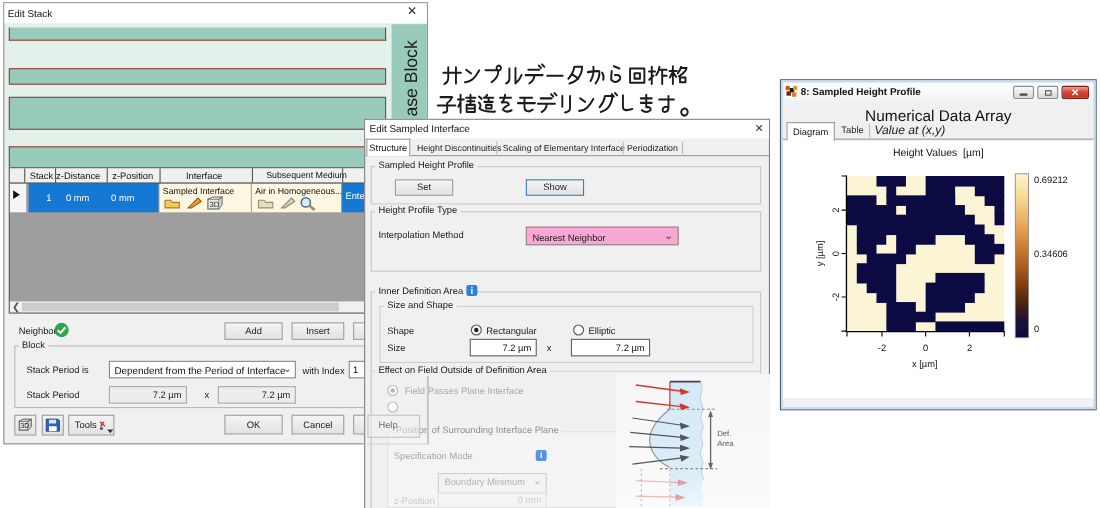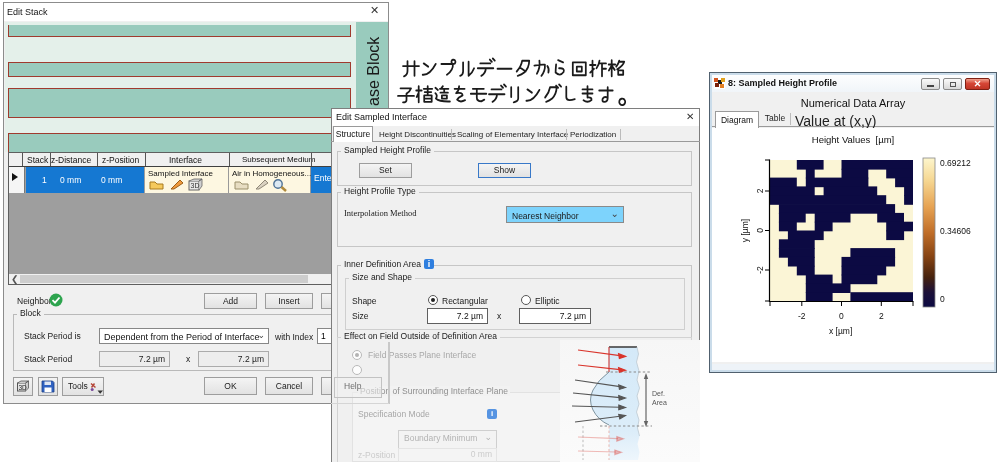--- a/index.html
+++ b/index.html
@@ -215,27 +215,27 @@
   </svg>
 <div class="abs" style="left:728px;top:78px;font-size:9px;font-weight:bold;color:#111;">8: Sampled Height Profile</div>
 <div class="abs" style="left:921px;top:78px;width:19px;height:12px;background:linear-gradient(#fafafa,#d8d8d8);border:1px solid #8a8a8a;border-radius:2px;">
     <div style="position:absolute;left:5px;top:6px;width:7px;height:2px;background:#444;"></div>
   </div>
 <div class="abs" style="left:943px;top:78px;width:19px;height:12px;background:linear-gradient(#fafafa,#d8d8d8);border:1px solid #8a8a8a;border-radius:2px;">
     <div style="position:absolute;left:5.5px;top:2.5px;width:6px;height:5px;border:1.4px solid #555;"></div>
   </div>
 <div class="abs" style="left:965px;top:78px;width:25px;height:12px;background:linear-gradient(#f0a08c,#d54636 45%,#c03525);border:1px solid #7e2014;border-radius:2px;color:#fff;font-size:9px;text-align:center;line-height:11px;font-weight:bold;">✕</div>
 <div class="abs" style="left:712px;top:92px;width:282px;height:272px;background:#f0f0f0;"></div>
-<div class="abs" style="left:712px;top:97px;width:282px;height:14px;font-size:11px;color:#111;text-align:center;">Numerical Data Array</div>
+<div class="abs" style="left:712px;top:97px;width:282px;height:14px;font-size:14px;color:#111;text-align:center;">Numerical Data Array</div>
 
 <div class="abs" style="left:712px;top:111px;width:282px;height:16px;border-bottom:1px solid #9a9a9a;"></div>
 <div class="abs" style="left:715px;top:111px;width:44px;height:17px;background:#fff;border:1px solid #9a9a9a;border-bottom:none;font-size:8.5px;text-align:center;line-height:16px;color:#111;">Diagram</div>
 <div class="abs" style="left:761px;top:113px;width:28px;height:13px;font-size:8.5px;text-align:center;color:#222;">Table</div>
 <div class="abs" style="left:790px;top:113px;width:1px;height:12px;background:#bbb;"></div>
-<div class="abs" style="left:795px;top:113px;font-size:14px;color:#222;">Value at (x,y)</div>
+<div class="abs" style="left:795px;top:113px;font-size:11px;color:#222;font-style:italic;">Value at (x,y)</div>
 
 <div class="abs" style="left:712px;top:128px;width:282px;height:234px;background:#fff;"></div>
 <div class="abs" style="left:712px;top:134px;width:282px;height:14px;font-size:9.5px;color:#111;text-align:center;">Height Values&nbsp; [µm]</div>
 <svg class="abs" style="left:709px;top:128px;" width="288px" height="234px" viewBox="709 128 288 234">
 <rect x="770" y="160" width="143" height="141" fill="#fbf5d6"></rect>
 <rect x="796.8" y="160.0" width="26.8" height="9.6" fill="#0c0a43"></rect>
 <rect x="841.5" y="160.0" width="71.5" height="9.6" fill="#0c0a43"></rect>
 <rect x="805.8" y="168.8" width="8.9" height="9.6" fill="#0c0a43"></rect>
 <rect x="841.5" y="168.8" width="26.8" height="9.6" fill="#0c0a43"></rect>
 <rect x="886.2" y="168.8" width="26.8" height="9.6" fill="#0c0a43"></rect>
@@ -320,22 +320,22 @@
 <div class="abs" style="left:566px;top:129px;width:1px;height:11px;background:#bbb;"></div>
 <div class="abs" style="left:620px;top:129px;width:1px;height:11px;background:#bbb;"></div>
 
 <div class="gb" style="left:337px;top:151px;width:355px;height:35px;"></div>
 <div class="gblab" style="left:341px;top:145px;">Sampled Height Profile</div>
 <div class="btn" style="left:359px;top:163px;width:53px;height:15px;line-height:13px;">Set</div>
 <div class="btn" style="left:478px;top:163px;width:53px;height:15px;line-height:12px;border:1.5px solid #3878c8;">Show</div>
 
 <div class="gb" style="left:337px;top:192px;width:355px;height:55px;"></div>
 <div class="gblab" style="left:341px;top:186px;">Height Profile Type</div>
-<div class="abs t11" style="left:344px;top:208px;font-family:Liberation Serif, serif;">Interpolation Method</div>
-<div class="abs" style="left:478px;top:206px;width:118px;height:17px;background:#7dd3fc;border:1px solid #8a8a8a;margin-left:28px;">
+<div class="abs t11" style="left:344px;top:208px;">Interpolation Method</div>
+<div class="abs" style="left:478px;top:206px;width:139px;height:17px;background:#f9a8d4;border:1px solid #8a8a8a;">
   <div class="t11" style="position:absolute;left:5px;top:3.5px;">Nearest Neighbor</div>
   <div style="position:absolute;right:4px;top:1px;font-size:10px;color:#444;">⌄</div>
 </div>
 
 <div class="gb" style="left:337px;top:265px;width:355px;height:400px;"></div>
 <div class="gblab" style="left:341px;top:259px;">Inner Definition Area</div>
 <div class="abs" style="left:424px;top:259px;width:10px;height:10px;background:#2f7fdf;border-radius:2px;color:#fff;font-size:9px;font-weight:bold;text-align:center;line-height:11px;">i</div>
 
 <div class="gb" style="left:345px;top:278px;width:340px;height:52px;border-color:#cfcfcf;"></div>
 <div class="gblab" style="left:349px;top:272px;">Size and Shape</div>

